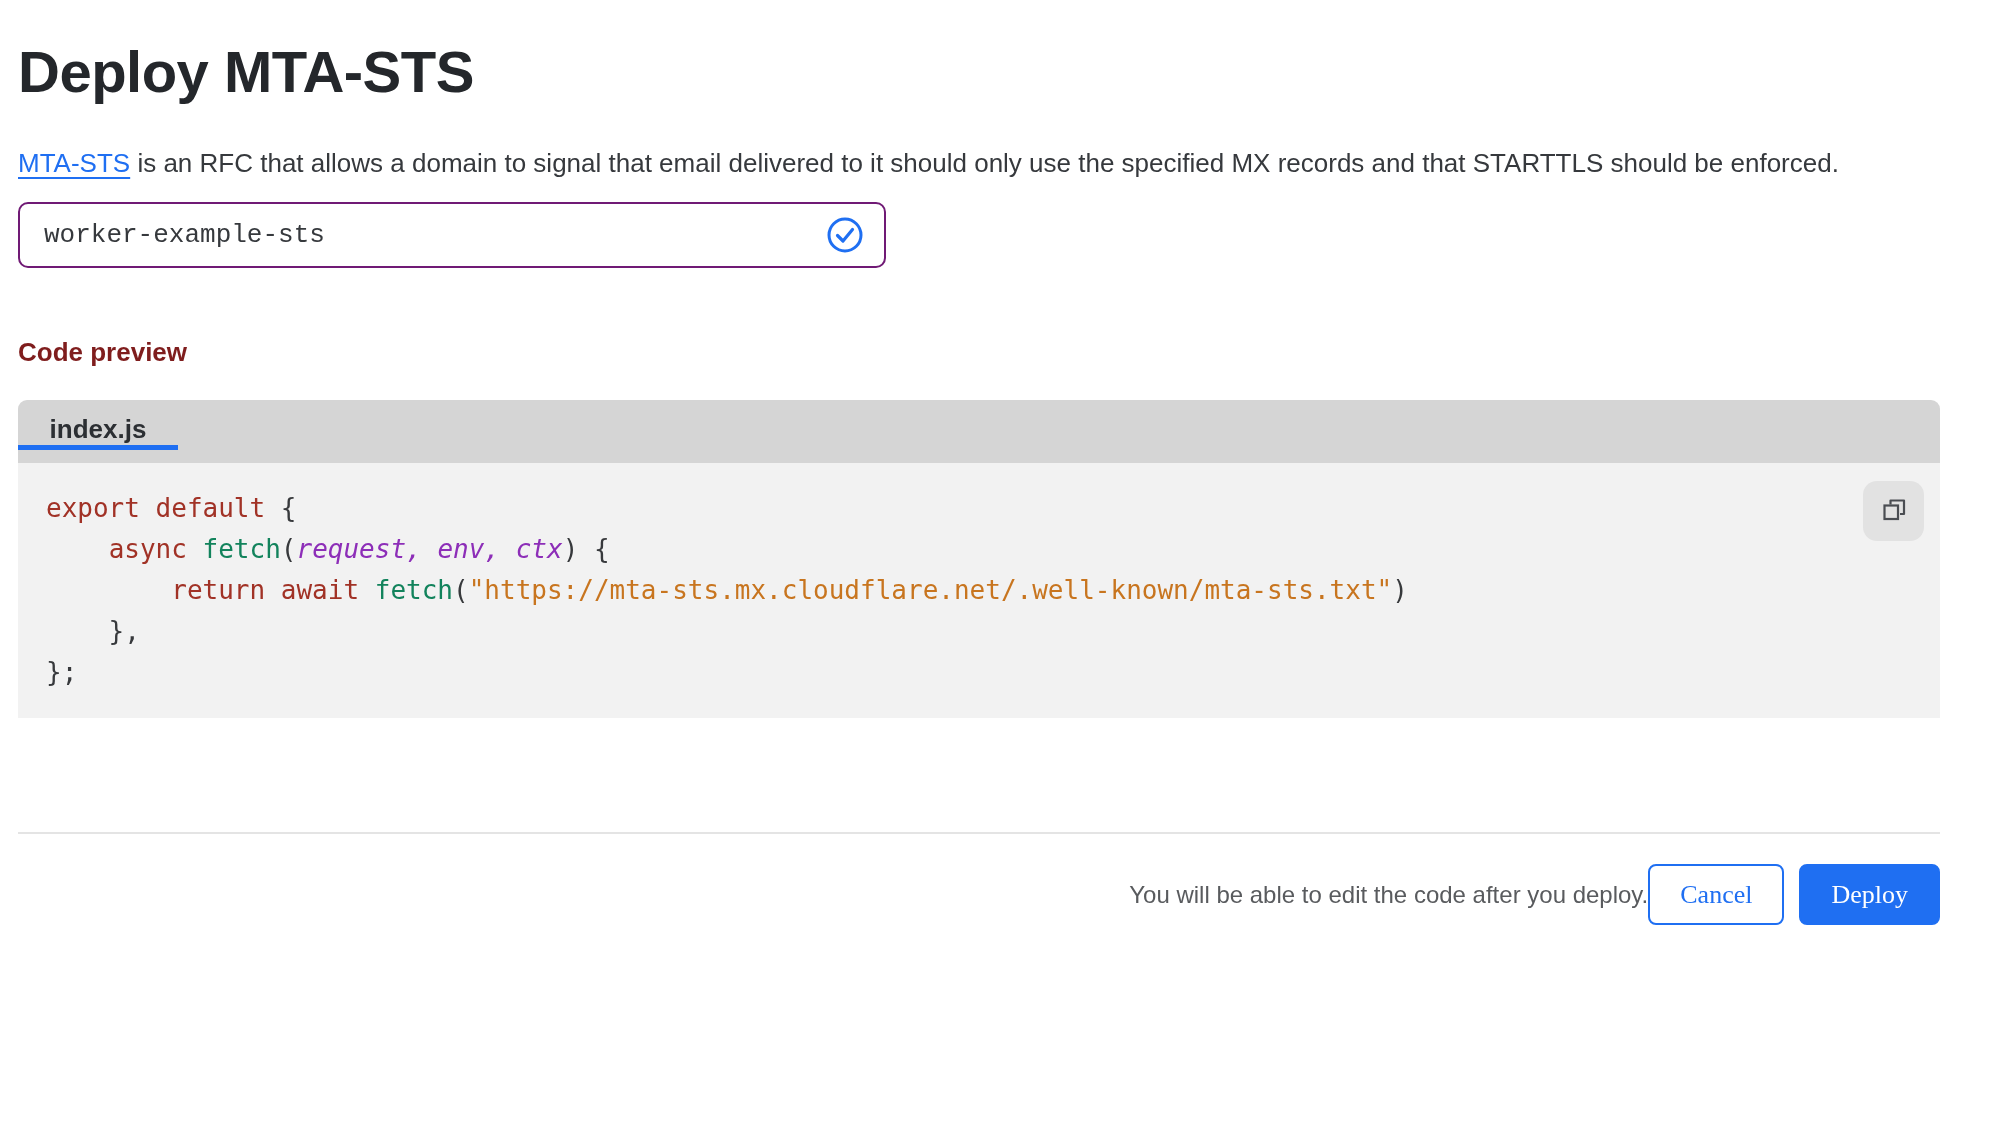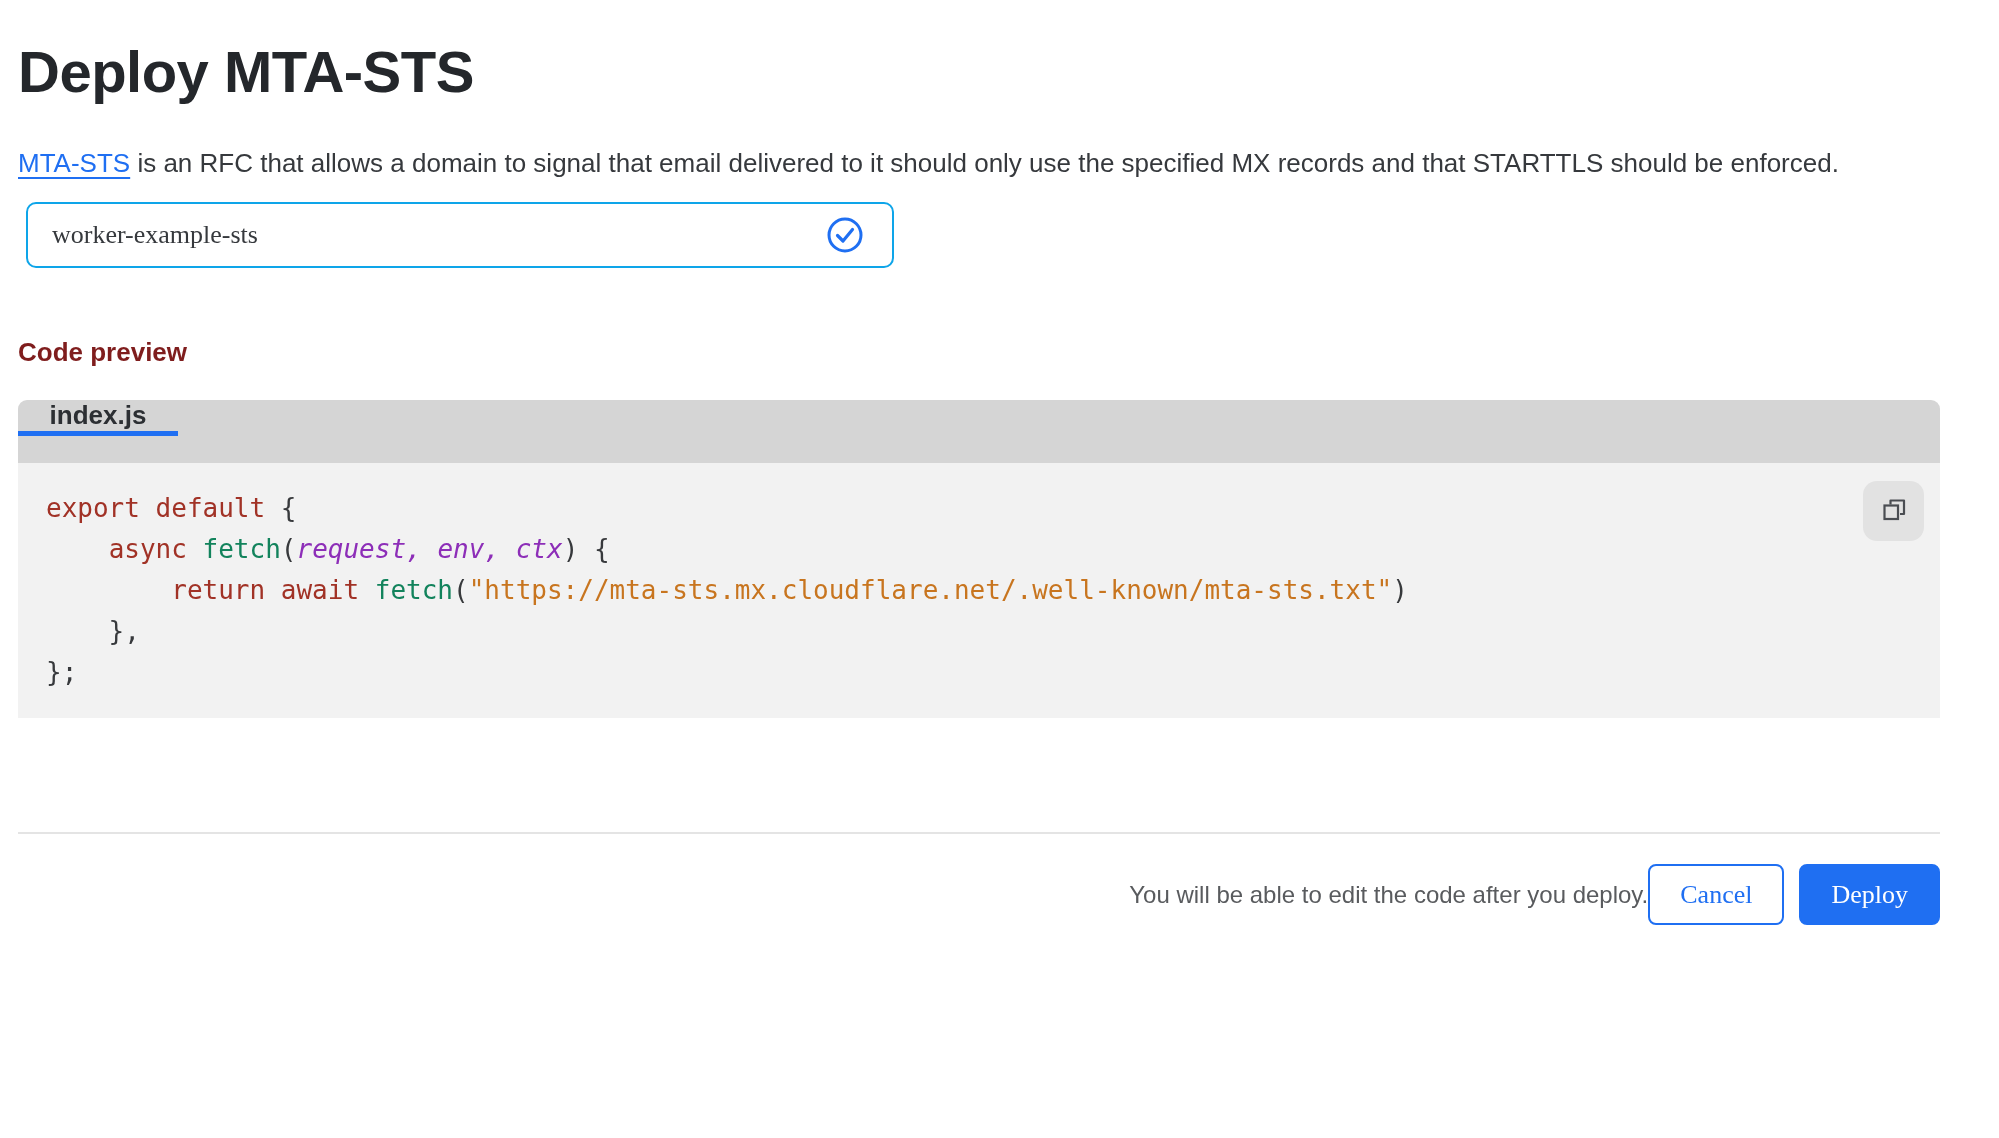--- a/index.html
+++ b/index.html
@@ -14,29 +14,29 @@
   h1.page-title{margin-top:36px;font-size:58px;line-height:72px;font-weight:bold;
     color:#24272b;letter-spacing:-0.5px;}
 
   p.description{margin-top:32px;font-size:26px;line-height:46px;color:#36393d;
     max-width:1880px;}
   p.description a{color:var(--accent);text-decoration:underline;text-underline-offset:5px;cursor:pointer;}
 
   .field-label{margin-top:62px;font-size:26px;font-weight:bold;color:#303338;line-height:32px;}
 
   .input-wrap{position:relative;margin-top:16px;width:868px;height:66px;}
-  .input-wrap input{width:100%;height:100%;border:2px solid #0ea5e9;border-radius:10px;
+  .input-wrap input{width:100%;height:100%;border:2px solid #701a75;border-radius:10px;
     font-size:26px;color:#36393d;padding:0 60px 0 24px;outline:none;
-    font-family:Liberation Serif, serif;background:#fff;margin-left:8px;}
+    font-family:Liberation Mono, monospace;background:#fff;}
   .valid-icon{position:absolute;right:22px;top:14px;width:38px;height:38px;}
 
   .section-label{margin-top:68px;font-size:26px;font-weight:bold;color:#7f1d1d;line-height:32px;}
 
   .code-block{margin-top:32px;width:1922px;}
-  .tab-bar{background:#d5d5d5;height:63px;border-radius:9px 9px 0 0;display:flex;align-items:flex-start;}
+  .tab-bar{background:#d5d5d5;height:63px;border-radius:9px 9px 0 0;display:flex;align-items:center;}
   .tab{width:160px;display:flex;align-items:center;justify-content:center;
     font-size:26px;font-weight:bold;color:#2c2f33;border-bottom:5px solid var(--accent);
     cursor:pointer;}
   .code-body{position:relative;background:#f2f2f2;padding:25px 0 25px 28px;}
   .code-line{font-family:"DejaVu Sans Mono","Liberation Mono",monospace;font-size:26px;
     line-height:41px;white-space:pre;color:var(--code-plain);}
   .tok-kw{color:var(--kw);}
   .tok-fn{color:var(--fn);}
   .tok-param{color:var(--param);font-style:italic;}
   .tok-str{color:var(--str);}

